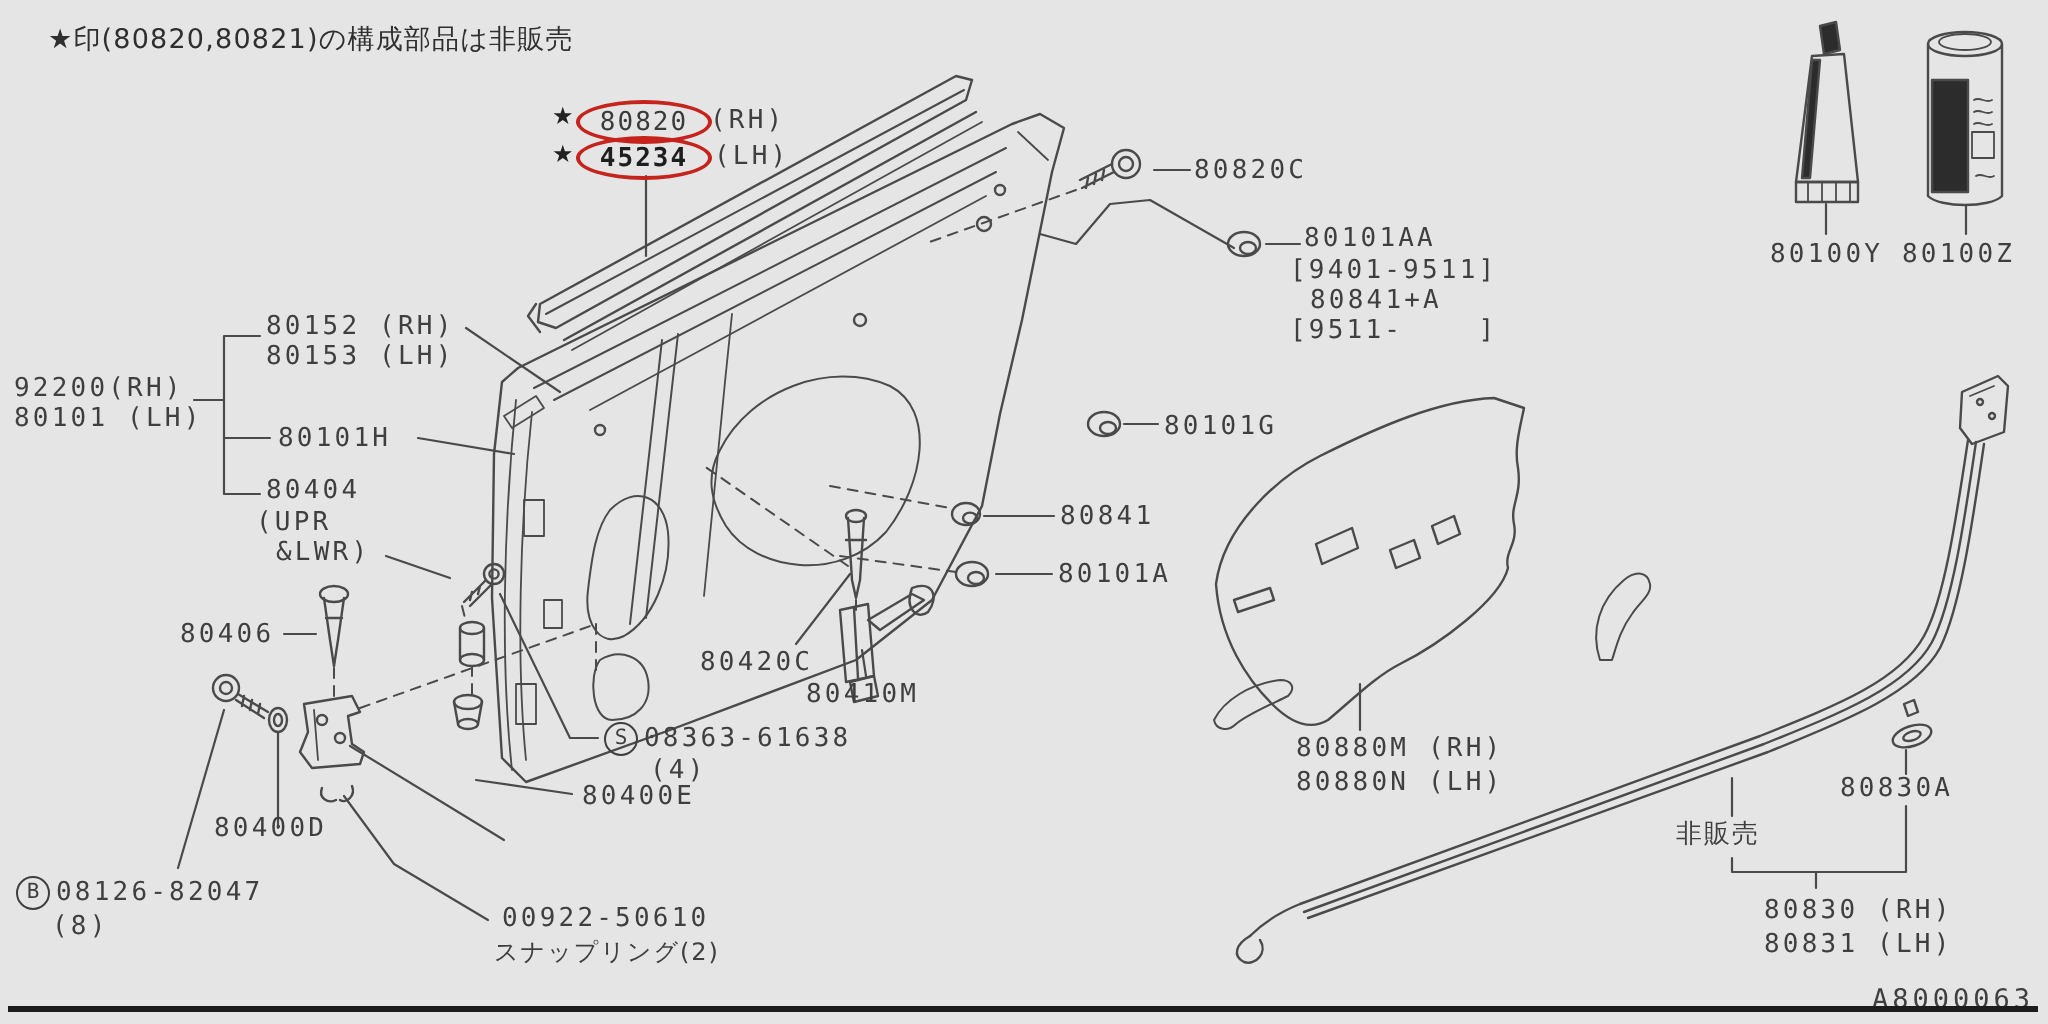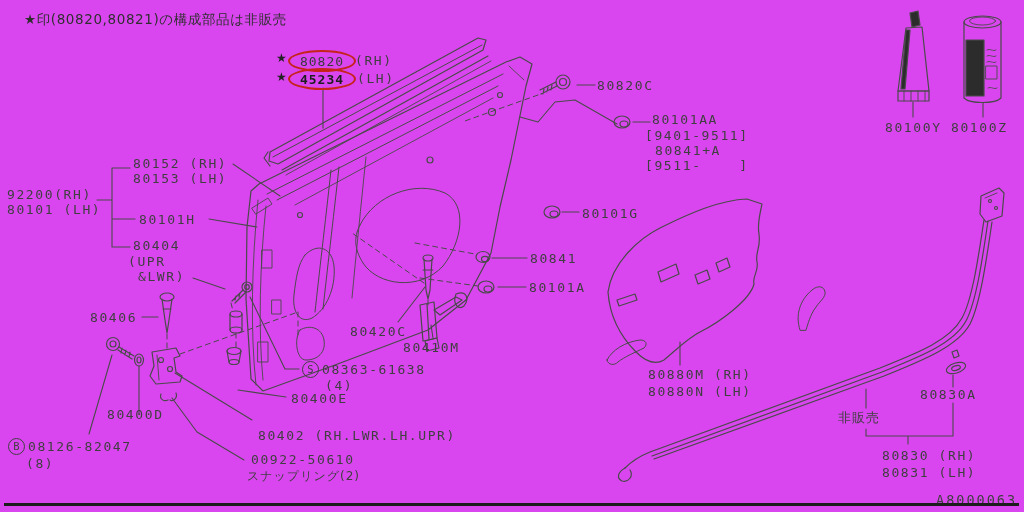--- a/index.html
+++ b/index.html
@@ -1,16 +1,16 @@
 <!DOCTYPE html>
 <html><head>
 <meta charset="utf-8">
 <style>
   html,body{margin:0;padding:0;background:#fff;}
-  .stage{position:relative;width:1024px;height:512px;background:#d946ef;overflow:hidden;
+  .stage{position:relative;width:1024px;height:512px;background:#e5e5e5;overflow:hidden;
          font-family:"DejaVu Sans","Liberation Sans",sans-serif;color:#3b3b3b;}
   svg{position:absolute;left:0;top:0;}
   .pn{position:absolute;font-family:"DejaVu Sans Mono","Liberation Mono",monospace;
       font-size:13px;letter-spacing:1.6px;color:#3f3f3f;white-space:pre;line-height:15px;}
   .jp{position:absolute;font-family:"DejaVu Sans","Liberation Sans",sans-serif;
       font-size:13px;letter-spacing:1px;color:#3f3f3f;white-space:pre;line-height:15px;}
   .star{position:absolute;font-size:12px;color:#222;}
   .oval{position:absolute;border:2.5px solid #c5231b;border-radius:50%;
         display:flex;align-items:center;justify-content:center;}
   .oval span{font-family:"DejaVu Sans Mono","Liberation Mono",monospace;font-size:13px;
@@ -226,21 +226,20 @@
 <div class="pn" style="left:403px;top:340px;">80410M</div>
 <div class="circ" style="left:302px;top:361px;">S</div>
 <div class="pn" style="left:322px;top:362px;">08363-61638</div>
 <div class="pn" style="left:325px;top:378px;">(4)</div>
 <div class="pn" style="left:291px;top:391px;">80400E</div>
 <div class="pn" style="left:648px;top:367px;">80880M (RH)</div>
 <div class="pn" style="left:648px;top:384px;">80880N (LH)</div>
 <div class="jp" style="left:838px;top:410px;">非販売</div>
 <div class="pn" style="left:920px;top:387px;">80830A</div>
 <div class="pn" style="left:107px;top:396px;margin-top:11px;">80400D</div>
-<div class="pn" style="left:258px;top:428px;">80402 (RH.LWR.LH.UPR)</div>
 <div class="circ" style="left:8px;top:438px;">B</div>
 <div class="pn" style="left:28px;top:439px;">08126-82047</div>
 <div class="pn" style="left:26px;top:456px;">(8)</div>
 <div class="pn" style="left:251px;top:452px;">00922-50610</div>
 <div class="jp" style="left:247px;top:469px;font-size:12px;">スナップリング(2)</div>
 <div class="pn" style="left:882px;top:448px;">80830 (RH)</div>
 <div class="pn" style="left:882px;top:465px;">80831 (LH)</div>
 
 <div class="pn" style="left:885px;top:120px;">80100Y</div>
 <div class="pn" style="left:951px;top:120px;">80100Z</div>

